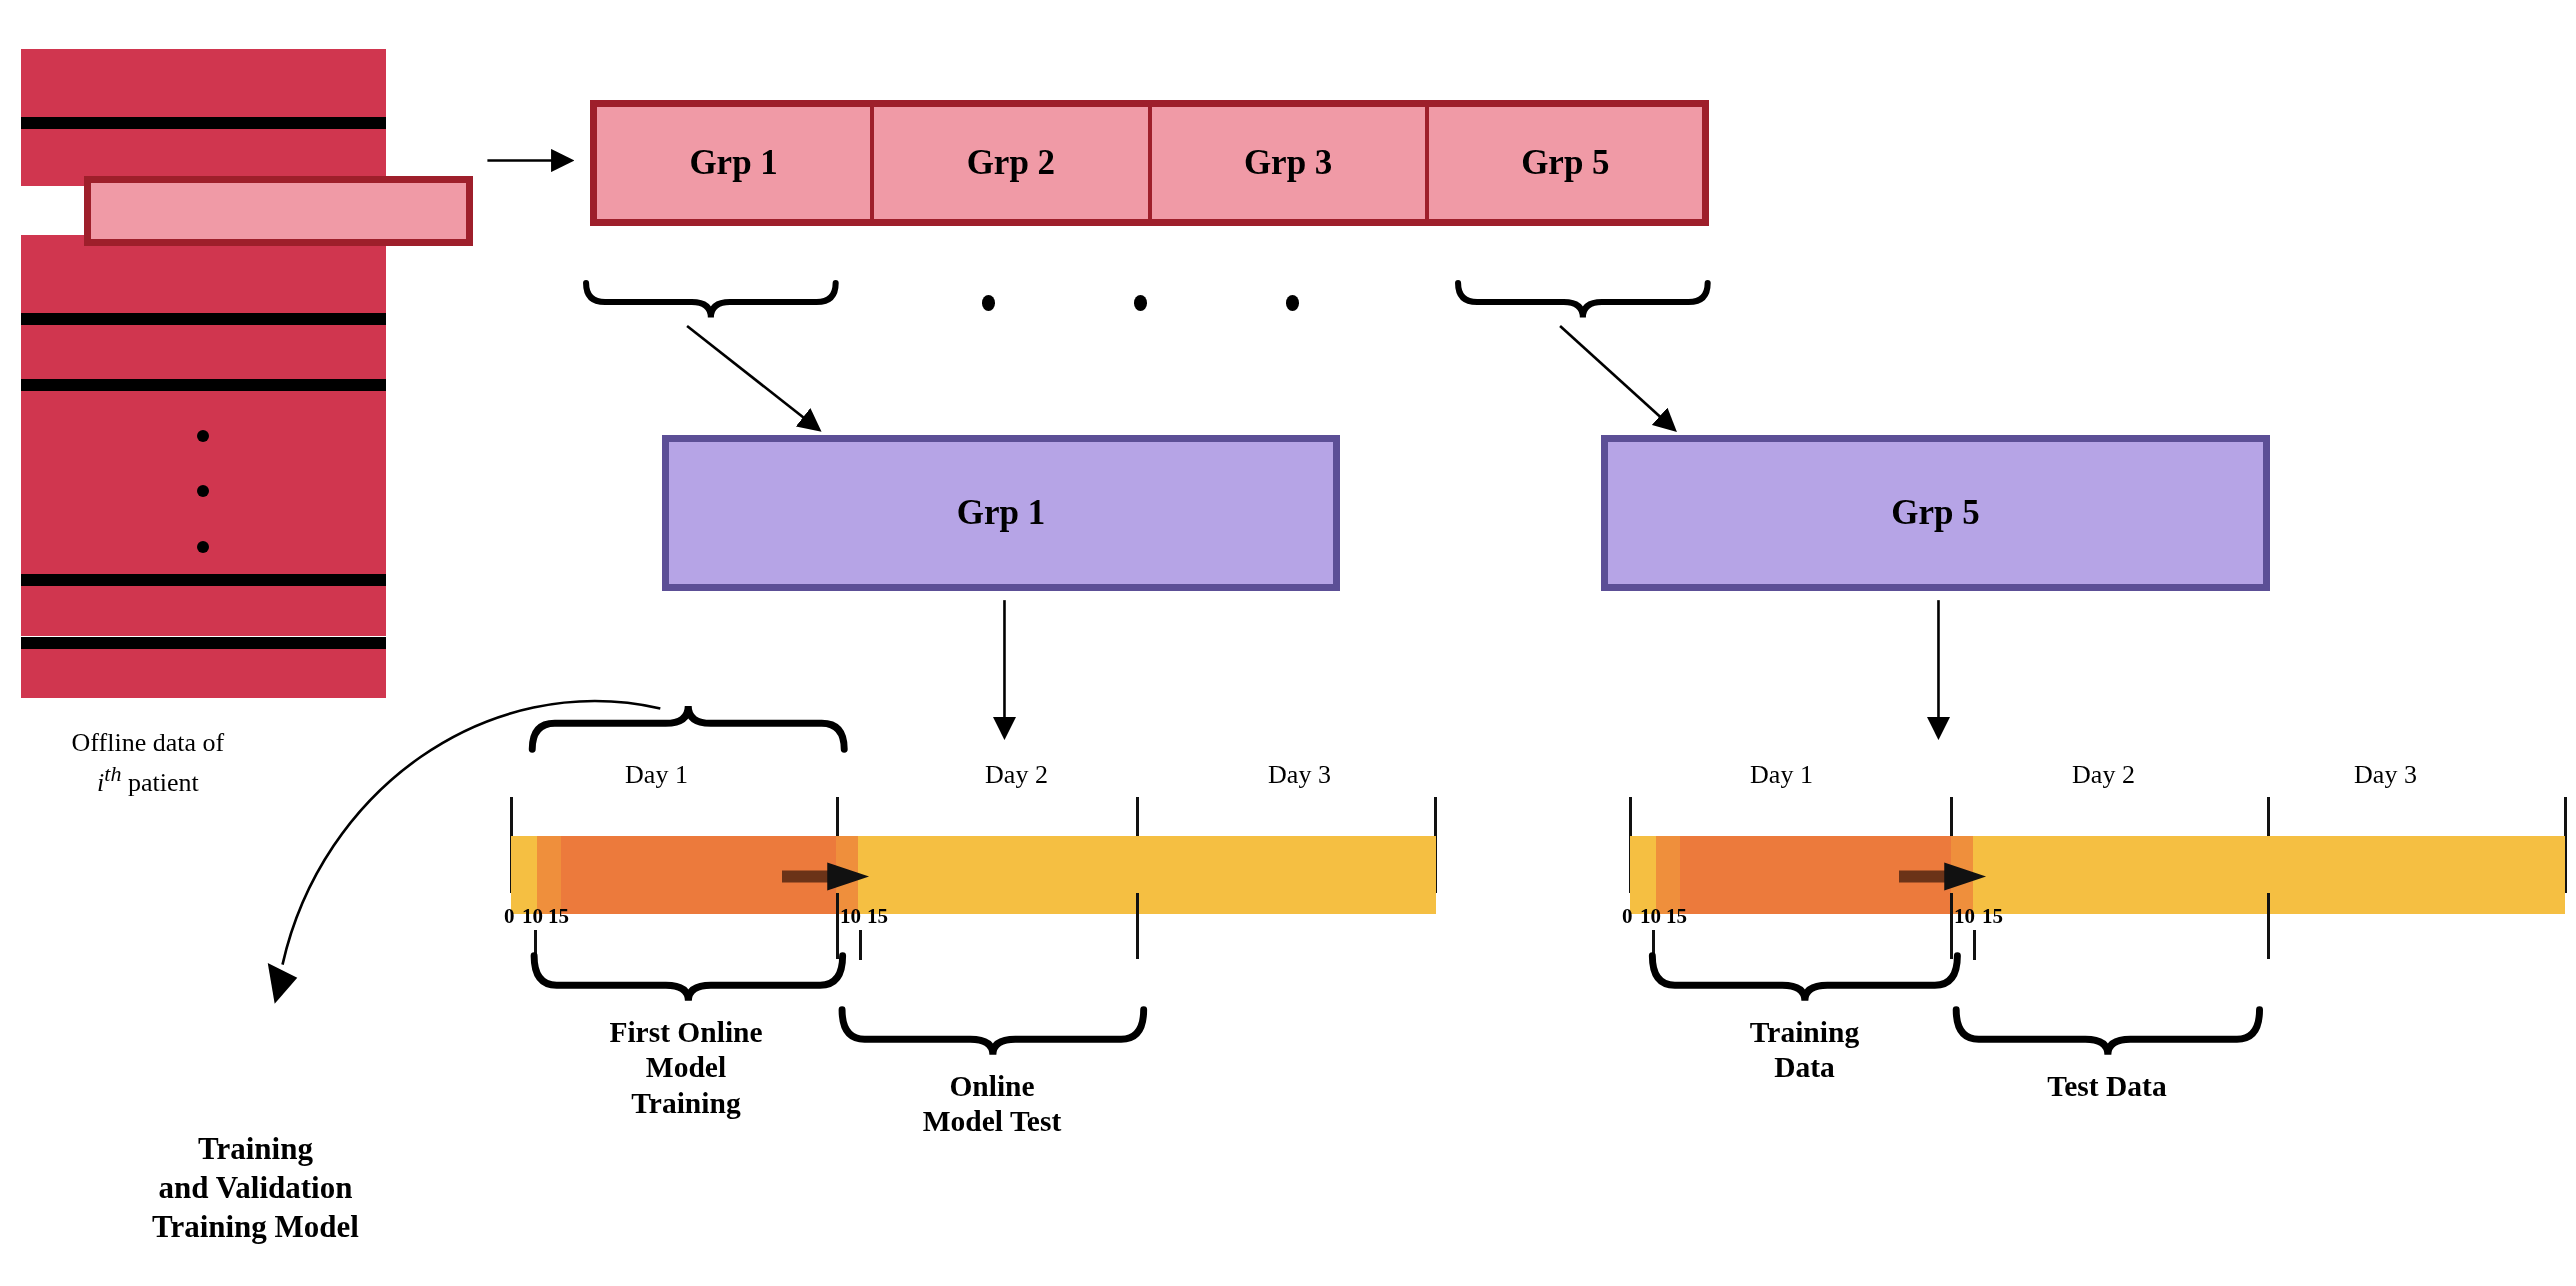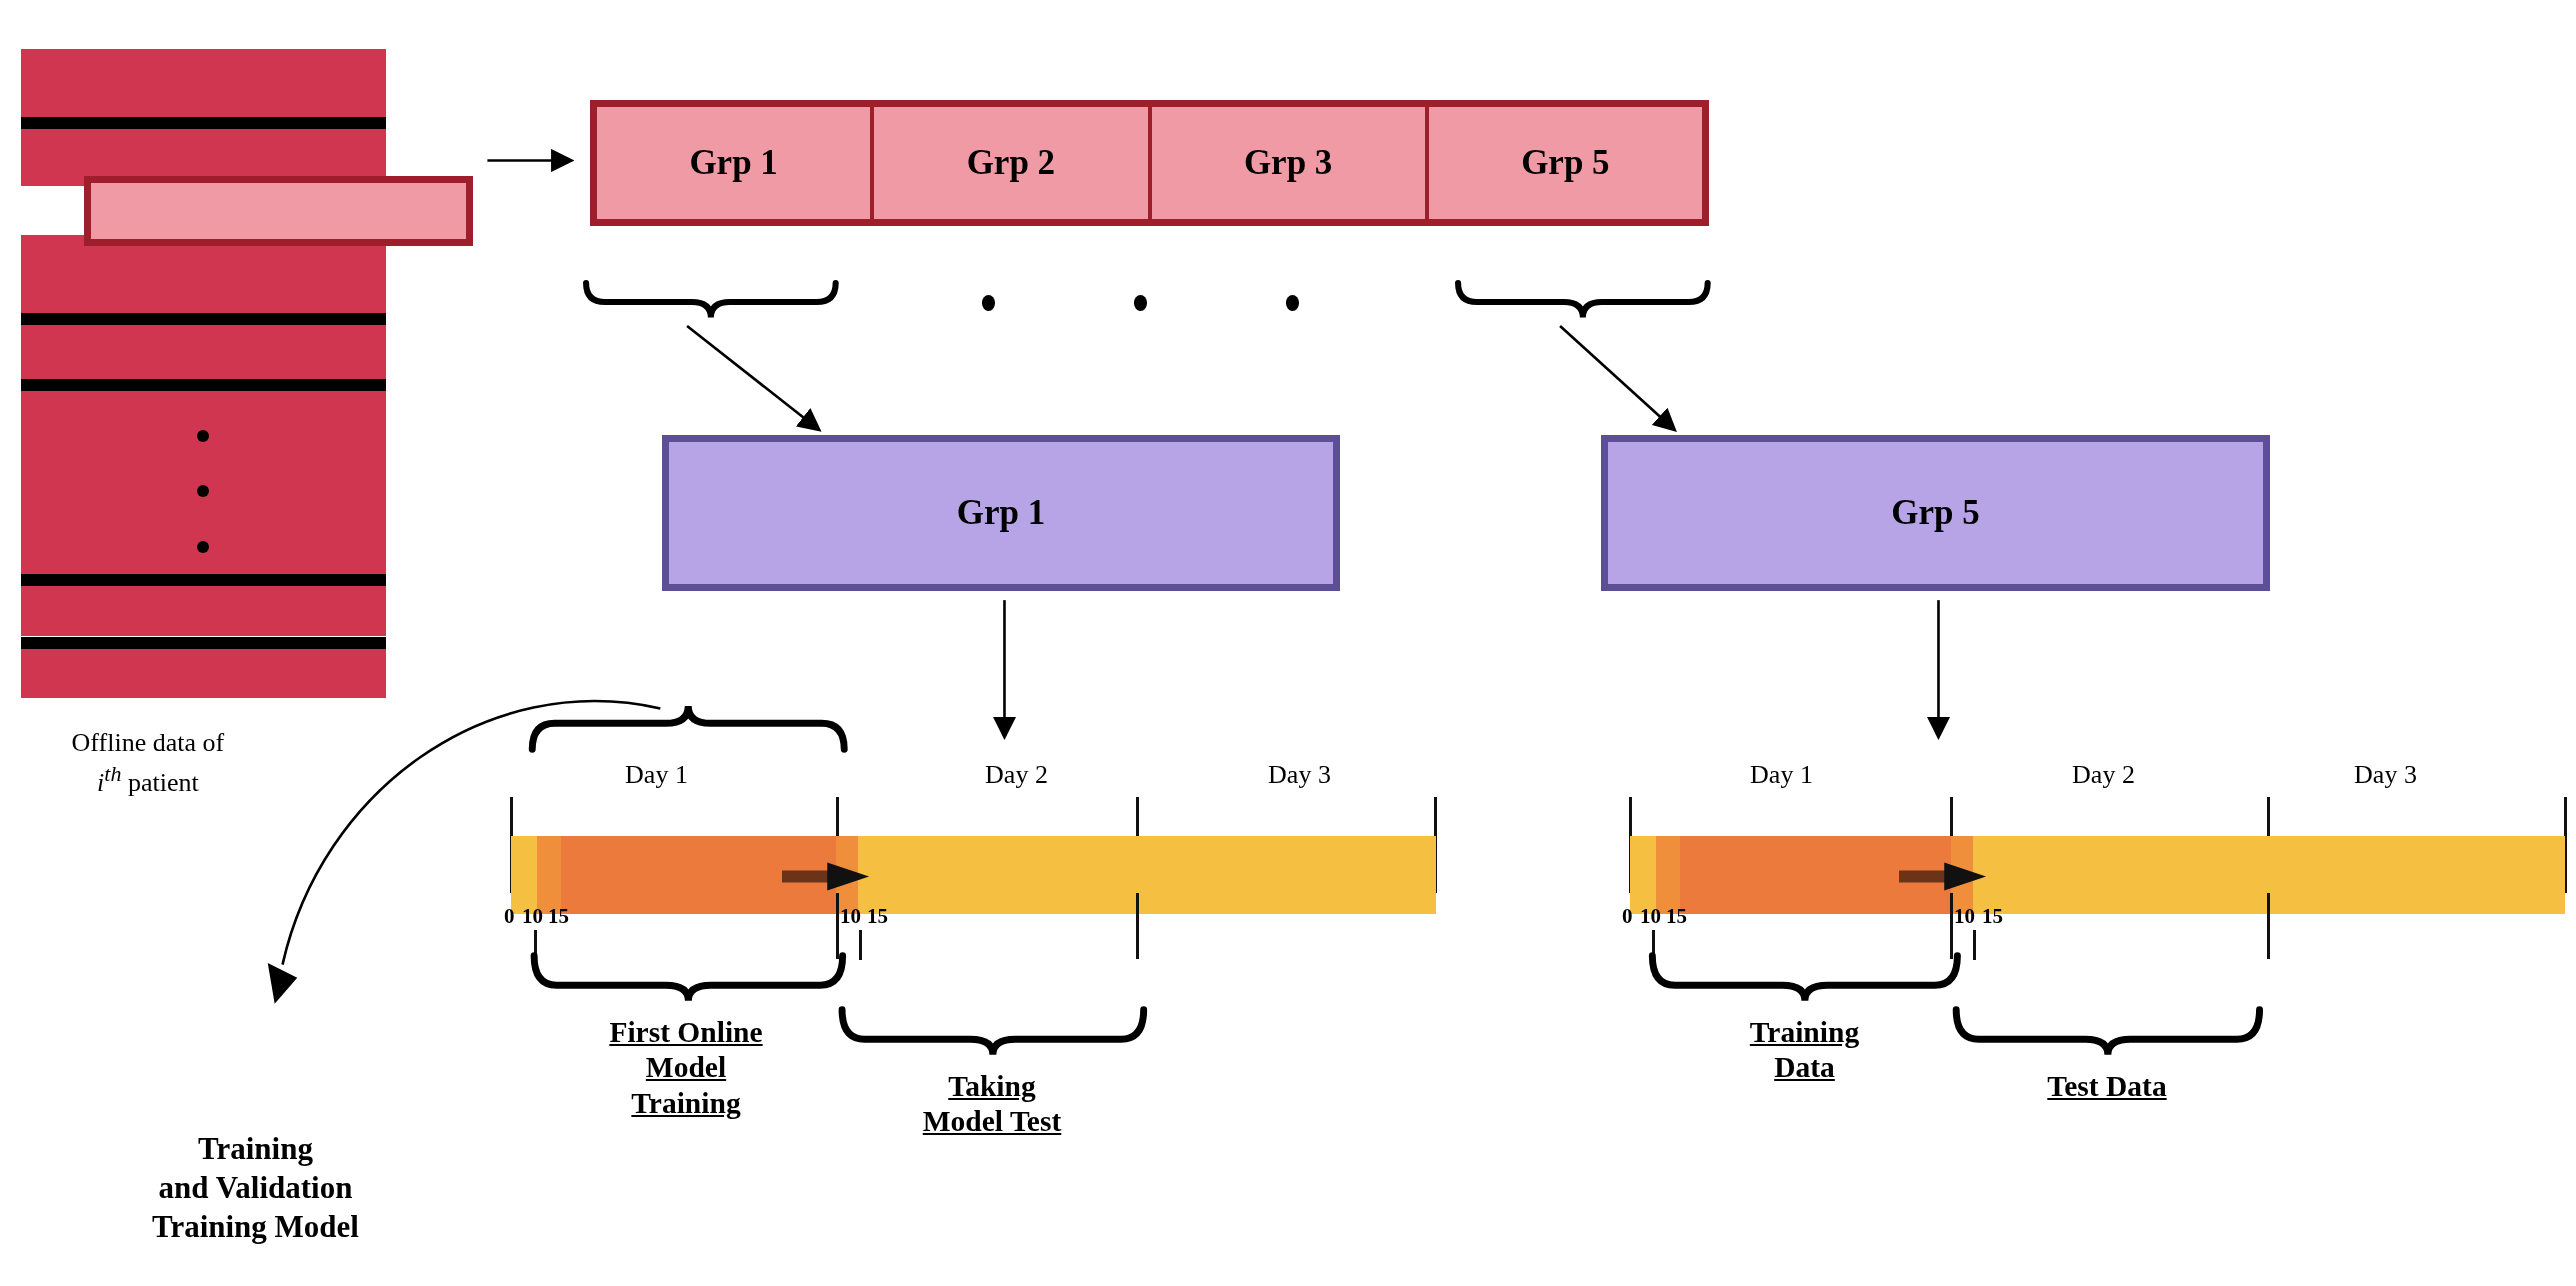--- a/index.html
+++ b/index.html
@@ -30,21 +30,21 @@
   #purple-1{left:662px;top:435px;width:678px;height:156px;}
   #purple-5{left:1601px;top:435px;width:669px;height:156px;}
   
   .mid-dot{position:absolute;width:13px;height:15.6px;border-radius:50%;background:#000;}
   
   .tl-bar{position:absolute;height:78px;display:flex;}
   .seg{height:100%;}
   .tick{position:absolute;width:2.6px;background:#111;}
   .daylabel{position:absolute;font-size:26px;text-align:center;}
   .numlabel{position:absolute;font-size:21px;font-weight:bold;white-space:nowrap;}
-  .brace-label{position:absolute;text-align:center;font-weight:bold;font-size:29.5px;line-height:1.2;text-decoration:underline;}
+  .brace-label{position:absolute;text-align:center;font-weight:bold;font-size:29.5px;line-height:1.2;}
   #offline-label{left:73px;top:1130px;width:365px;text-align:center;
                  font-weight:bold;font-size:31px;line-height:1.25;}
   svg{position:absolute;overflow:visible;}
 </style>
 </head>
 <body>
 
 <div id="patient-stack" class="abs">
   <div class="stack-band" style="top:0;height:68px"></div>
   <div class="stack-rule" style="top:68px"></div>
@@ -159,21 +159,21 @@
 <div class="brace-label abs" style="left:521px;top:1015px;width:330px">
     <div>First Online</div>
     <div>Model</div>
     <div>Training</div>
   </div>
 
 <svg class="abs" style="left:840px;top:1008px;width:304px;height:52px" viewBox="0 0 350 60" width="304" height="52">
   <path d="M2,2 q0,34 26,34 h122 q26,0 26,18 q0,-18 26,-18 h122 q26,0 26,-34" fill="none" stroke="#000" stroke-width="8" stroke-linecap="round"></path>
 </svg>
 <div class="brace-label abs" style="left:834px;top:1069px;width:316px">
-    <div>Taking</div>
+    <div>Online</div>
     <div>Model Test</div>
   </div>
 
 <svg class="abs" style="left:200px;top:678px;width:469px;height:443px" viewBox="0 0 540 510" width="469" height="443">
   <path d="M530,35 C330,-10 140,130 95,330" fill="none" stroke="#000" stroke-width="3"></path>
   <path d="M86,375 L78,328 L112,345 z" fill="#000"></path>
 </svg>
 <div id="offline-label" class="abs">
   <div>Training</div>
   <div>and Validation</div>

